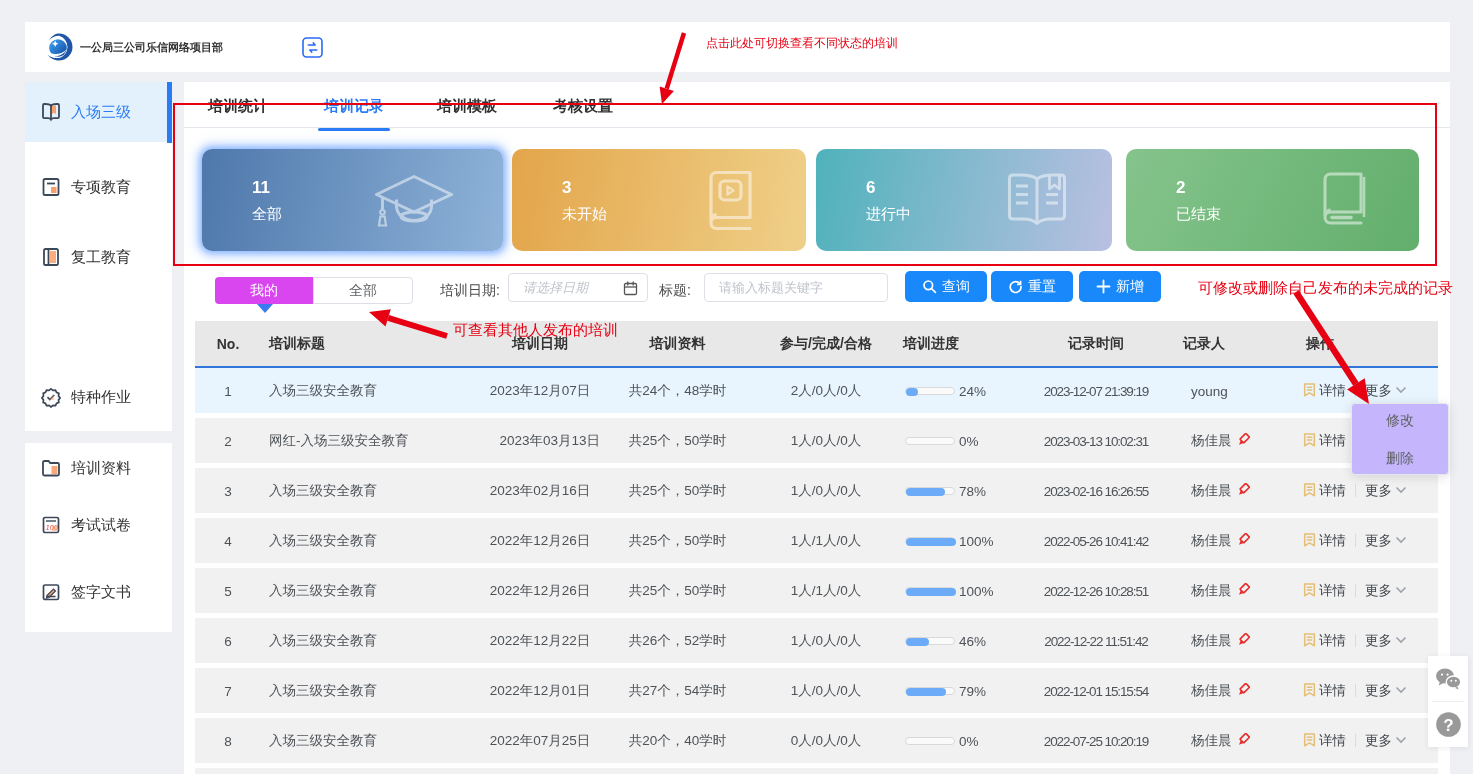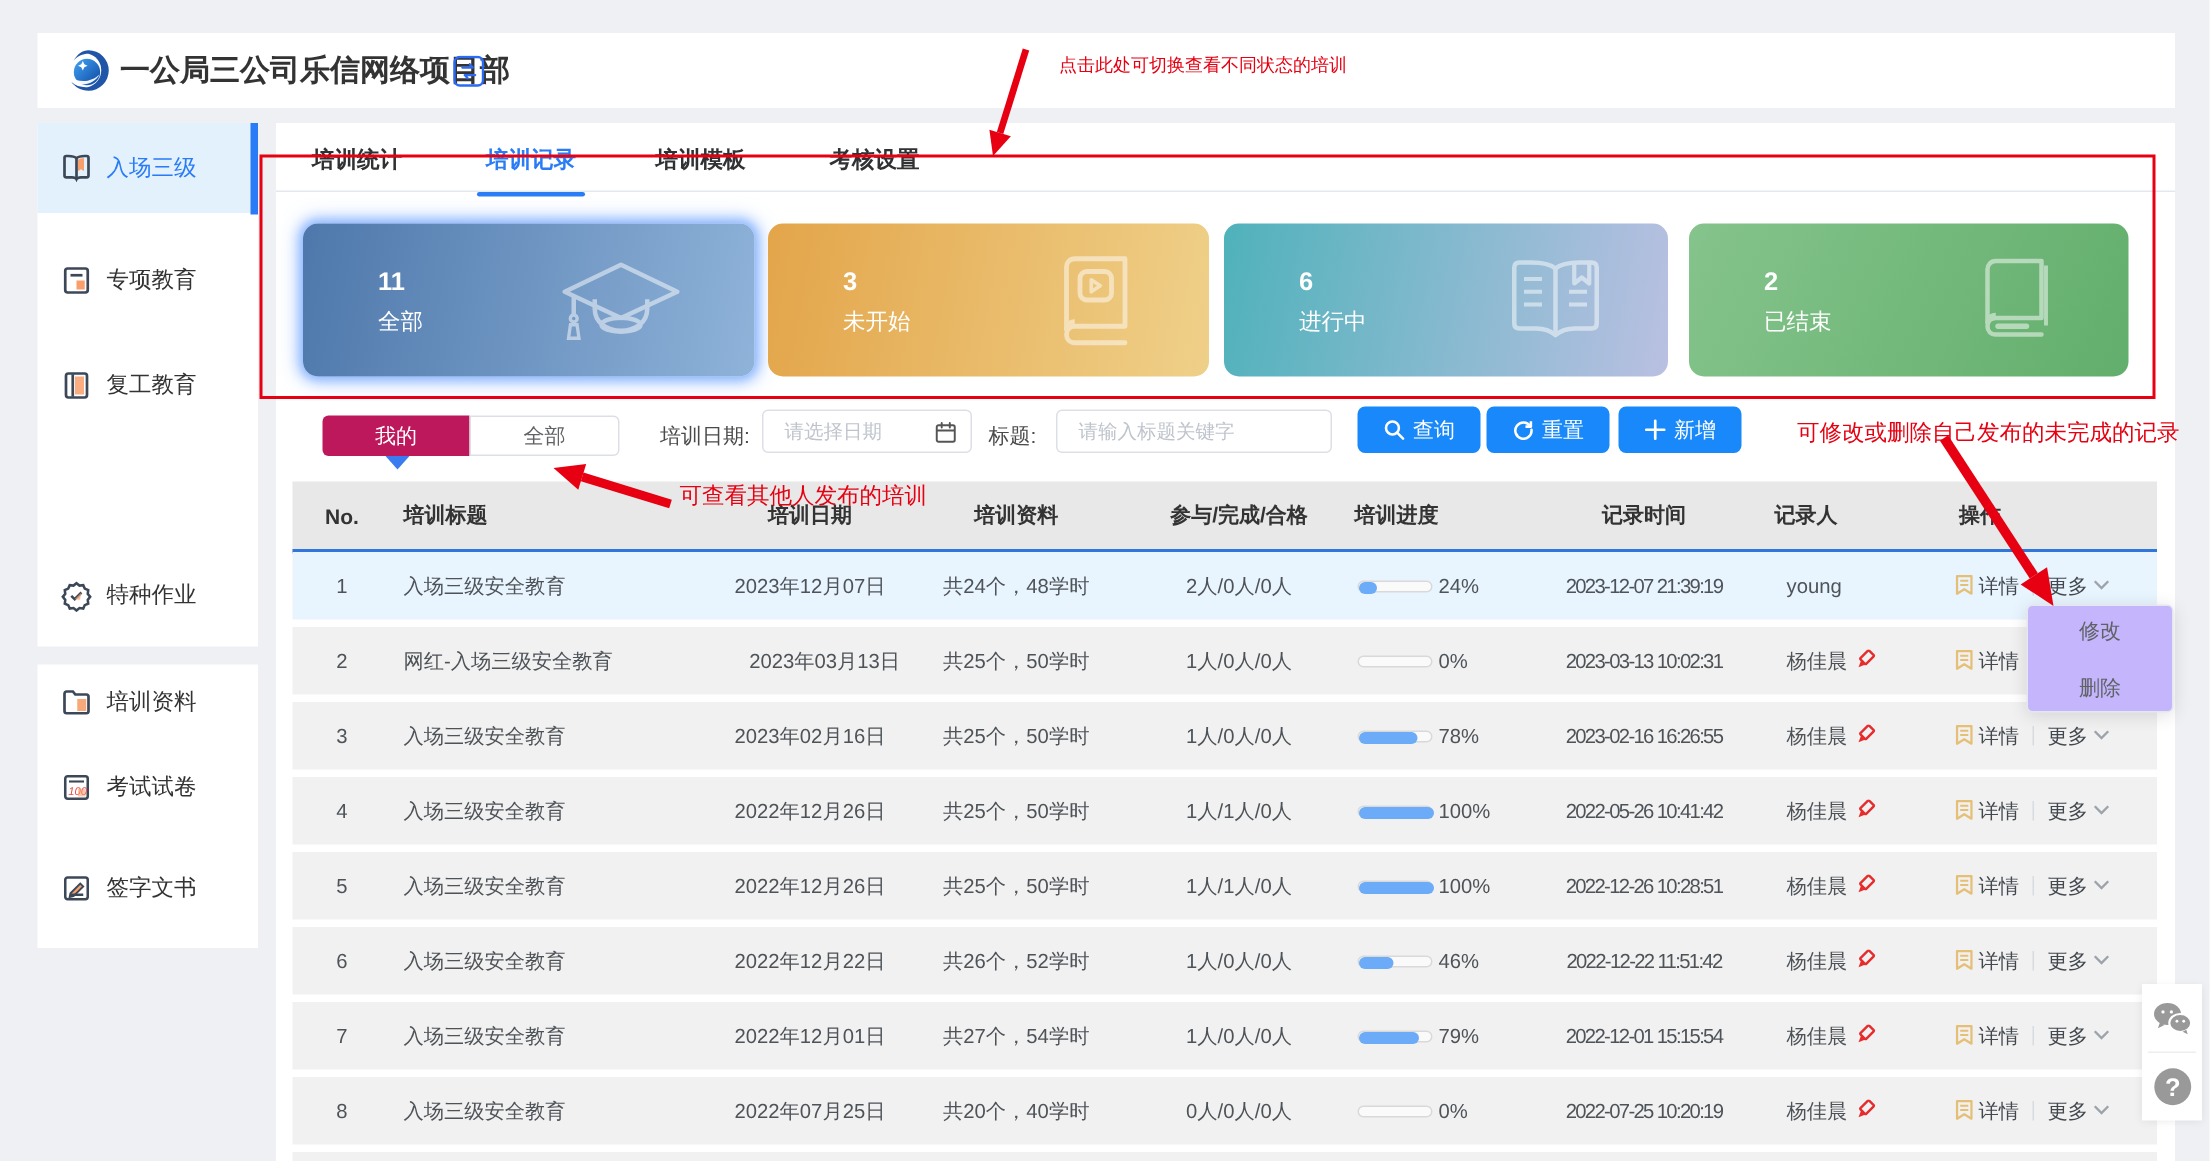--- a/index.html
+++ b/index.html
@@ -2,21 +2,21 @@
 <html lang="zh"><head>
 <meta charset="utf-8">
 <style>
   * { margin:0; padding:0; box-sizing:border-box; }
   html,body { width:1473px; height:774px; overflow:hidden; }
   body { font-family:"Liberation Sans", sans-serif; background:#eef0f4; position:relative; }
   .abs { position:absolute; }
   .panel { position:absolute; background:#fff; }
 
   #hdr { left:25px; top:22px; width:1425px; height:50px; }
-  #hdr-title { position:absolute; left:80px; top:38px; font-size:20px; font-weight:bold; color:#333; line-height:19px; }
+  #hdr-title { position:absolute; left:80px; top:38px; font-size:11px; font-weight:bold; color:#333; line-height:19px; }
 
   #side1 { left:25px; top:82px; width:147px; height:349px; }
   #side2 { left:25px; top:443px; width:147px; height:189px; }
   .sitem { position:absolute; left:0; width:147px; height:44px; }
   .sitem .txt { position:absolute; left:46px; top:50%; transform:translateY(-50%); font-size:15px; color:#333; white-space:nowrap; }
   .sitem svg { position:absolute; left:15px; top:50%; transform:translateY(-50%); }
   .sactive { background:#e3f1fd; height:60px !important; }
   .sactive .txt { color:#2a7cf6; }
   #sbar { left:167px; top:82px; width:5px; height:61px; background:#2a7cf6; position:absolute; }
 
@@ -28,21 +28,21 @@
 
   .card { position:absolute; top:149px; height:102px; border-radius:10px; color:#fff; z-index:2; }
   .card .num { position:absolute; left:50px; top:29px; font-size:17px; font-weight:bold; }
   .card .lbl { position:absolute; left:50px; top:56px; font-size:15px; }
   .card svg { position:absolute; }
   #card1 { left:202px; width:301px; background:linear-gradient(100deg,#4e78ab,#8fb3d9); box-shadow:0 0 7px 2px rgba(120,170,255,.85), 0 0 13px 4px rgba(120,170,255,.4); }
   #card2 { left:512px; width:294px; background:linear-gradient(100deg,#e3a54a,#efd089); }
   #card3 { left:816px; width:296px; background:linear-gradient(100deg,#4fb2bb,#bac0e2); }
   #card4 { left:1126px; width:293px; background:linear-gradient(115deg,#85c48c,#62ae6c); }
 
-  #btn-mine { position:absolute; left:215px; top:277px; width:98px; height:27px; background:#be185d; color:#fff; font-size:14px; border-radius:4px 0 0 4px; text-align:center; line-height:27px; }
+  #btn-mine { position:absolute; left:215px; top:277px; width:98px; height:27px; background:#d946ef; color:#fff; font-size:14px; border-radius:4px 0 0 4px; text-align:center; line-height:27px; }
   #btn-all { position:absolute; left:313px; top:277px; width:100px; height:27px; background:#fff; color:#606266; font-size:14px; border:1px solid #dcdfe6; border-radius:0 4px 4px 0; text-align:center; line-height:25px; }
   #mine-tri { position:absolute; left:257px; top:304px; width:0; height:0; border-left:8px solid transparent; border-right:8px solid transparent; border-top:9px solid #3b7bf0; }
   .flabel { position:absolute; top:282px; font-size:14px; color:#4a4a4a; white-space:nowrap; }
   .finput { position:absolute; top:273px; height:29px; background:#fff; border:1px solid #dcdfe6; border-radius:4px; font-size:13px; color:#bfc4cc; line-height:27px; }
   .fbtn { position:absolute; top:271px; width:82px; height:31px; background:#1888fa; border-radius:5px; color:#fff; font-size:14px; text-align:center; line-height:30px; }
   .fbtn svg { vertical-align:-2.5px; margin-right:5px; }
 
   #thead { position:absolute; left:195px; top:321px; width:1243px; height:48px; background:#e8e8e8; border-bottom:3px solid #3077d9; font-weight:bold; font-size:14px; color:#333; }
   .trow { position:absolute; left:195px; width:1243px; height:45px; background:#f1f1f1; font-size:13.5px; color:#4e5358; }
   .cell { position:absolute; top:50%; transform:translateY(-50%); white-space:nowrap; }
@@ -199,21 +199,21 @@
 <path d="M45 6 v40" stroke-width="2.6"></path>
 <path d="M13 46.5 h19" stroke-width="3.6" stroke-linecap="round"></path>
 </g>
     </svg>
   </div>
 
 <div id="btn-mine">我的</div>
 <div id="btn-all">全部</div>
 <div id="mine-tri"></div>
 <div class="flabel" style="left:440px;">培训日期:</div>
-<div class="finput" style="left:508px;width:140px;padding-left:14px;">请选择日期<svg width="15" height="15" viewBox="0 0 15 15" style="position:absolute;right:9px;top:7px;">
+<div class="finput" style="left:508px;width:140px;padding-left:14px;font-style:italic;">请选择日期<svg width="15" height="15" viewBox="0 0 15 15" style="position:absolute;right:9px;top:7px;">
       <rect x="1.5" y="2.5" width="12" height="11" rx="1.2" fill="none" stroke="#555" stroke-width="1.3"></rect>
       <path d="M1.5 6 h12" stroke="#555" stroke-width="1.3"></path>
       <path d="M4.8 1 v3 M10.2 1 v3" stroke="#555" stroke-width="1.3" stroke-linecap="round"></path>
     </svg></div>
 <div class="flabel" style="left:659px;">标题:</div>
 <div class="finput" style="left:704px;width:184px;padding-left:14px;">请输入标题关键字</div>
 <div class="fbtn" style="left:905px;"><svg width="15" height="15" viewBox="0 0 15 15">
       <circle cx="6.3" cy="6.3" r="4.3" fill="none" stroke="#fff" stroke-width="1.7"></circle>
       <path d="M9.6 9.6 L13.4 13.4" stroke="#fff" stroke-width="1.7" stroke-linecap="round"></path>
     </svg>查询</div>

